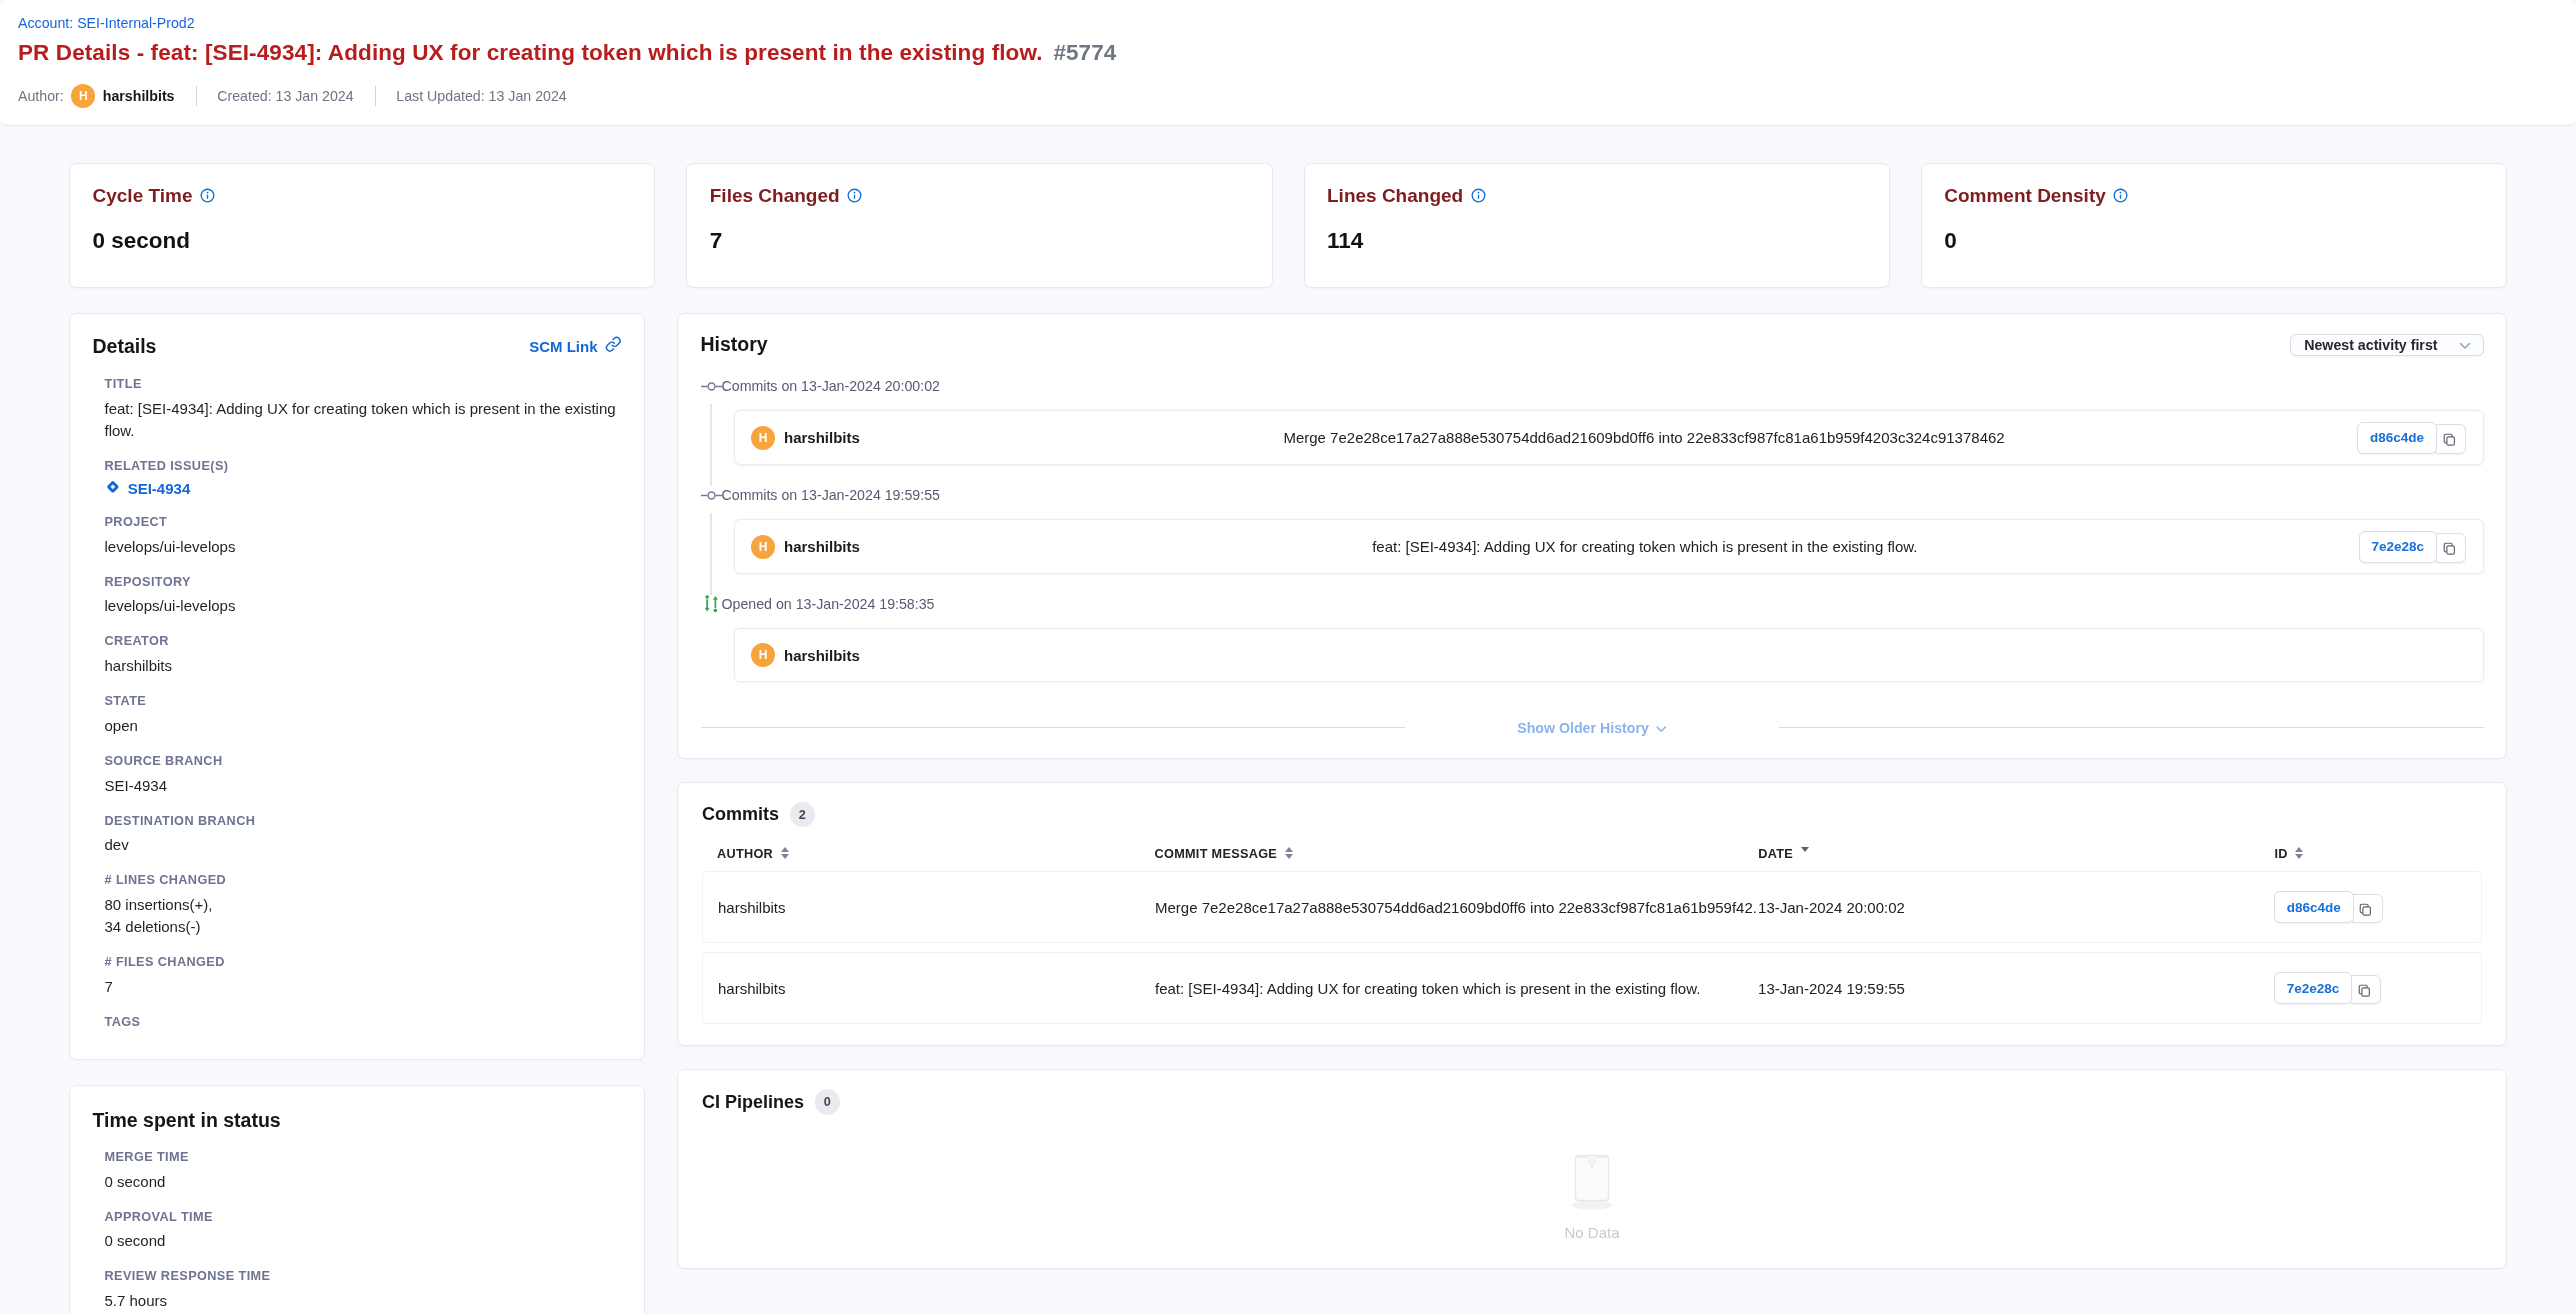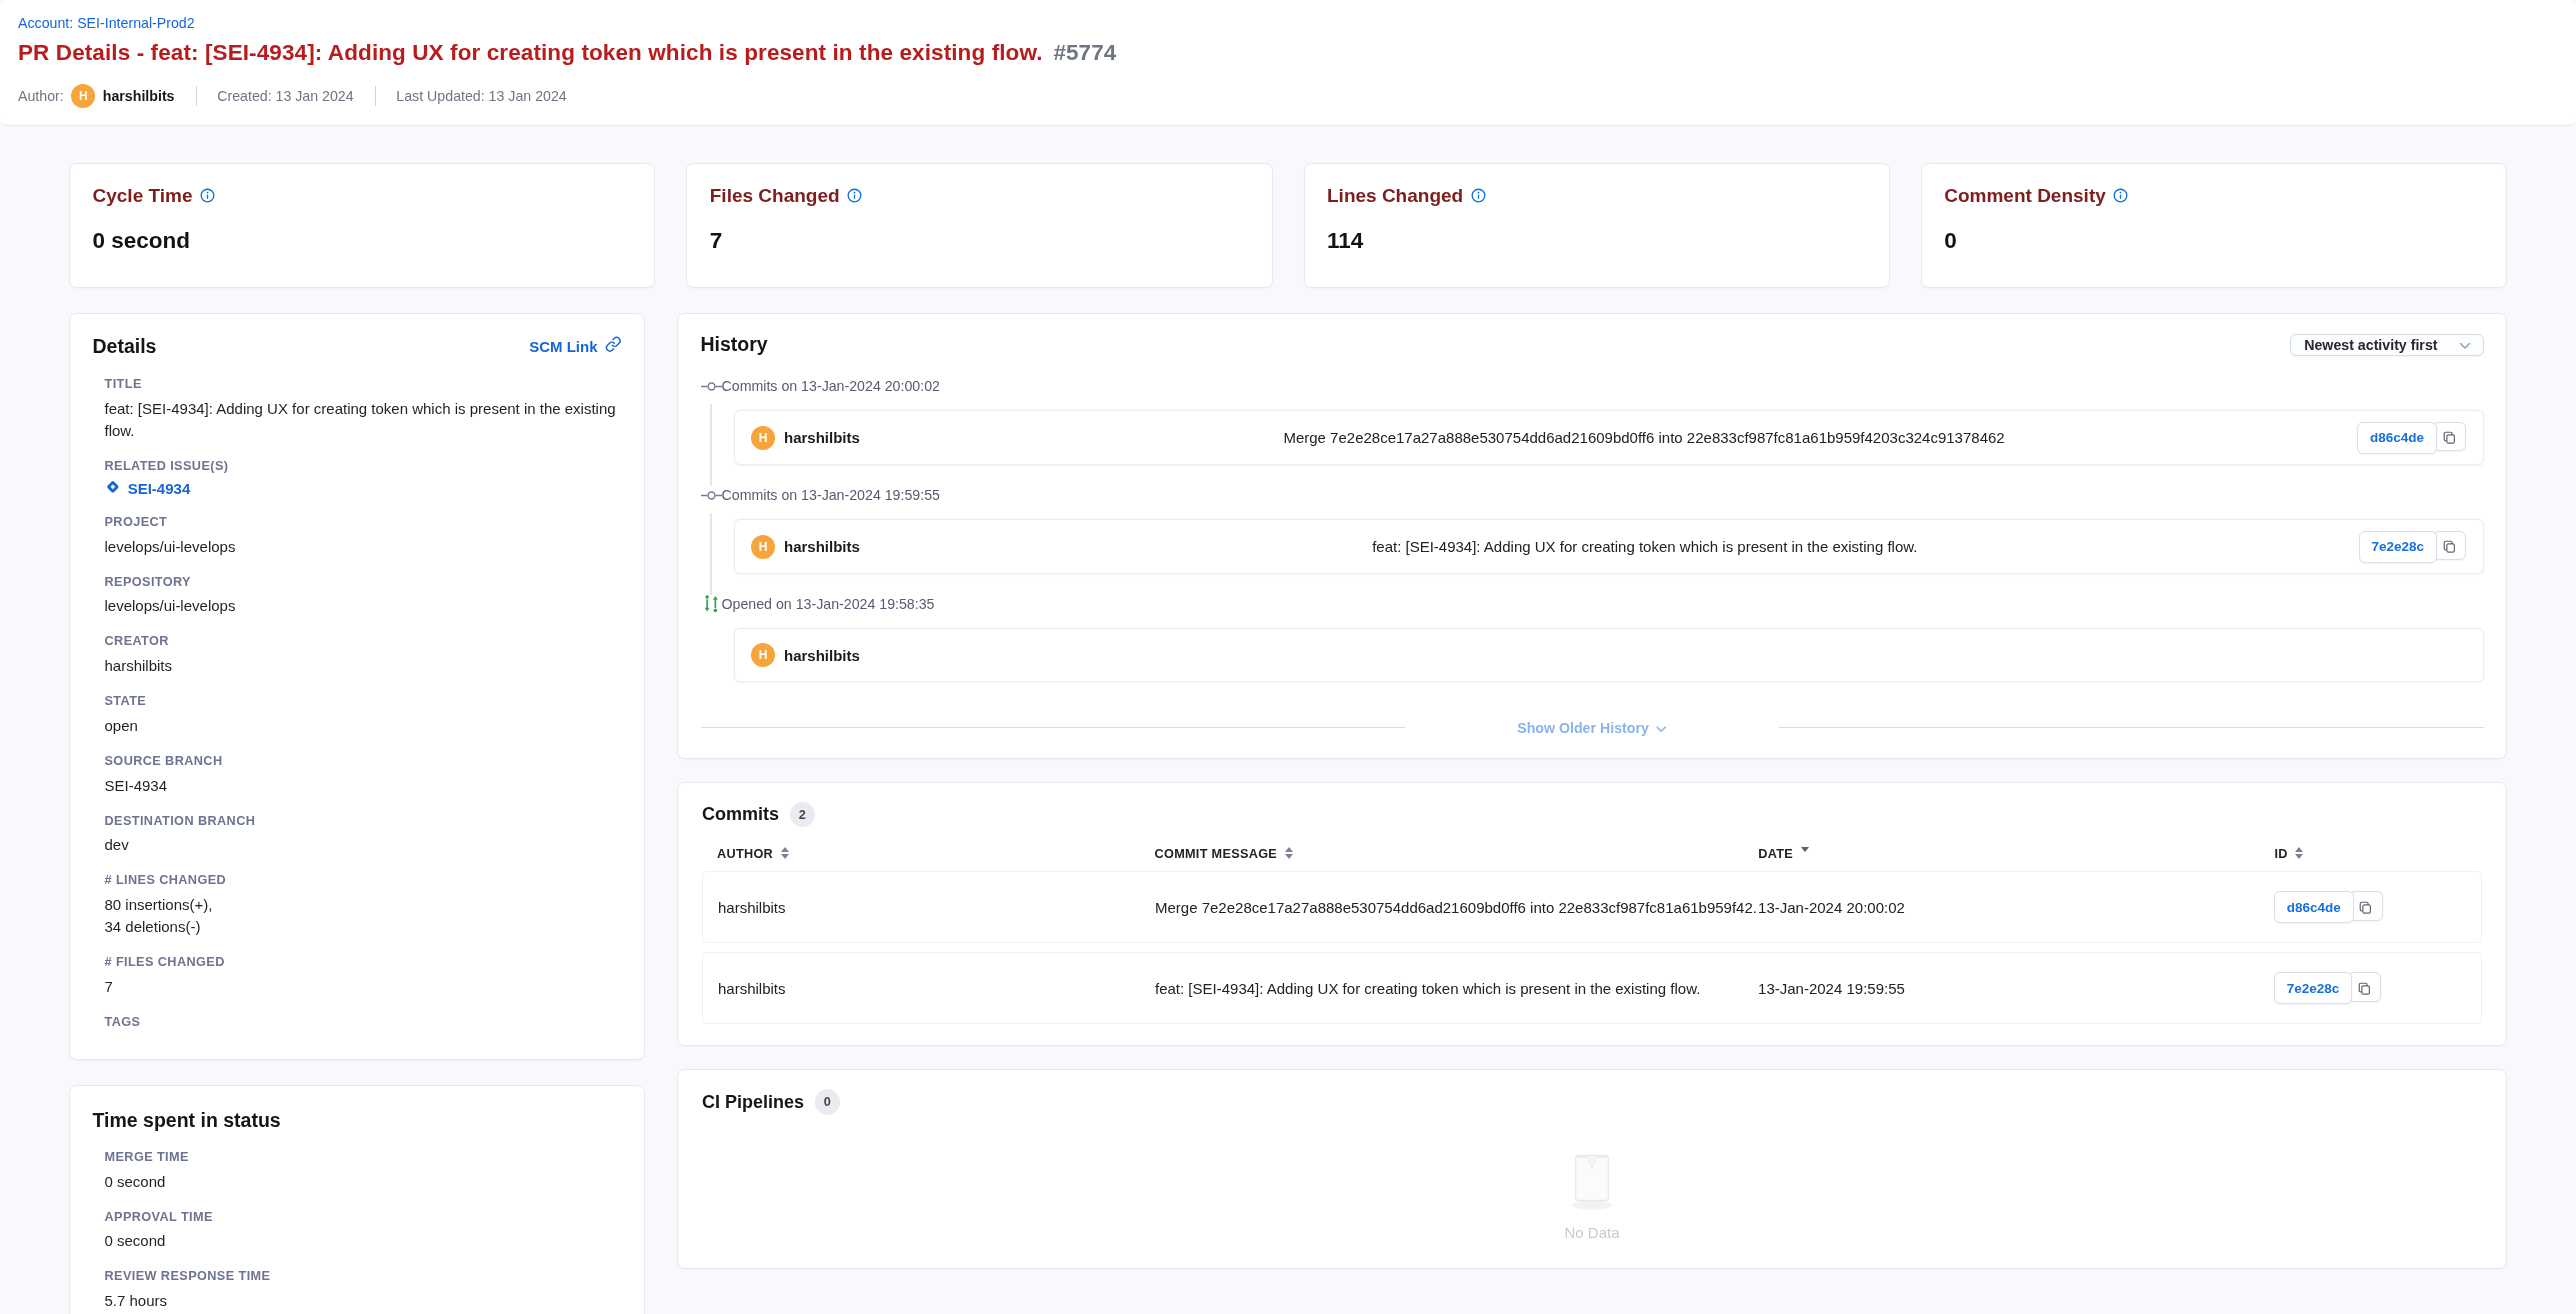--- a/index.html
+++ b/index.html
@@ -57,21 +57,21 @@
   .t-item { position: relative; padding-bottom: 4.5px; }
   .t-item.line::before { content: ""; position: absolute; left: 9.7px; top: 30px; bottom: -3px; width: 1.5px; background: #e4e6ea; }
   .t-head { display: flex; align-items: center; gap: 0; color: #565b72; font-size: 14.2px; height: 24px; }
   .t-icon { width: 21px; display: inline-flex; justify-content: center; flex: none; }
   .t-card { margin: 12px 0 13.5px 33px; border: 0.7px solid #eaecf0; border-radius: 6px; background: #fff;
             box-shadow: 0 0.7px 3px rgba(23,25,35,.05); padding: 10.5px 16.5px; display: flex; align-items: center;
             min-height: 54px; position: relative; z-index: 1; }
   .t-author { display: flex; align-items: center; gap: 9px; font-size: 15px; font-weight: 700; color: #1b1c21; min-width: 180px; }
   .t-author .avatar { margin: 0; }
   .t-msg { flex: 1; text-align: center; font-size: 15px; color: #202227; padding: 0 22.5px; }
-  .hash-group { display: inline-flex; align-items: flex-start; flex: none; }
+  .hash-group { display: inline-flex; align-items: flex-end; flex: none; }
   .hash-btn { border: 0.7px solid #dbdee5; background: #fff; color: #176fdb; font-weight: 700; font-size: 13.5px;
               padding: 7.5px 12px; border-radius: 6px; box-shadow: 0 0.7px 1.5px rgba(40,41,61,.05); cursor: pointer;
               font-family: "Liberation Sans", sans-serif; position: relative; z-index: 2; }
   .copy-btn { border: 0.7px solid #dbdee5; background: #fff; border-radius: 6px; padding: 7.5px 8.2px 5.2px; margin-left: -4.5px;
               display: inline-flex; box-shadow: 0 0.7px 1.5px rgba(40,41,61,.05); cursor: pointer; }
   .show-older { display: flex; align-items: center; margin-top: 19.5px; }
   .show-older .hr { flex: 1; height: 0.7px; background: #dadce1; }
   .show-older .lbl { margin: 0 112px; display: inline-flex; align-items: center; gap: 7.5px; color: #8ab5ec;
                      font-weight: 600; font-size: 14.2px; cursor: pointer; }
 

